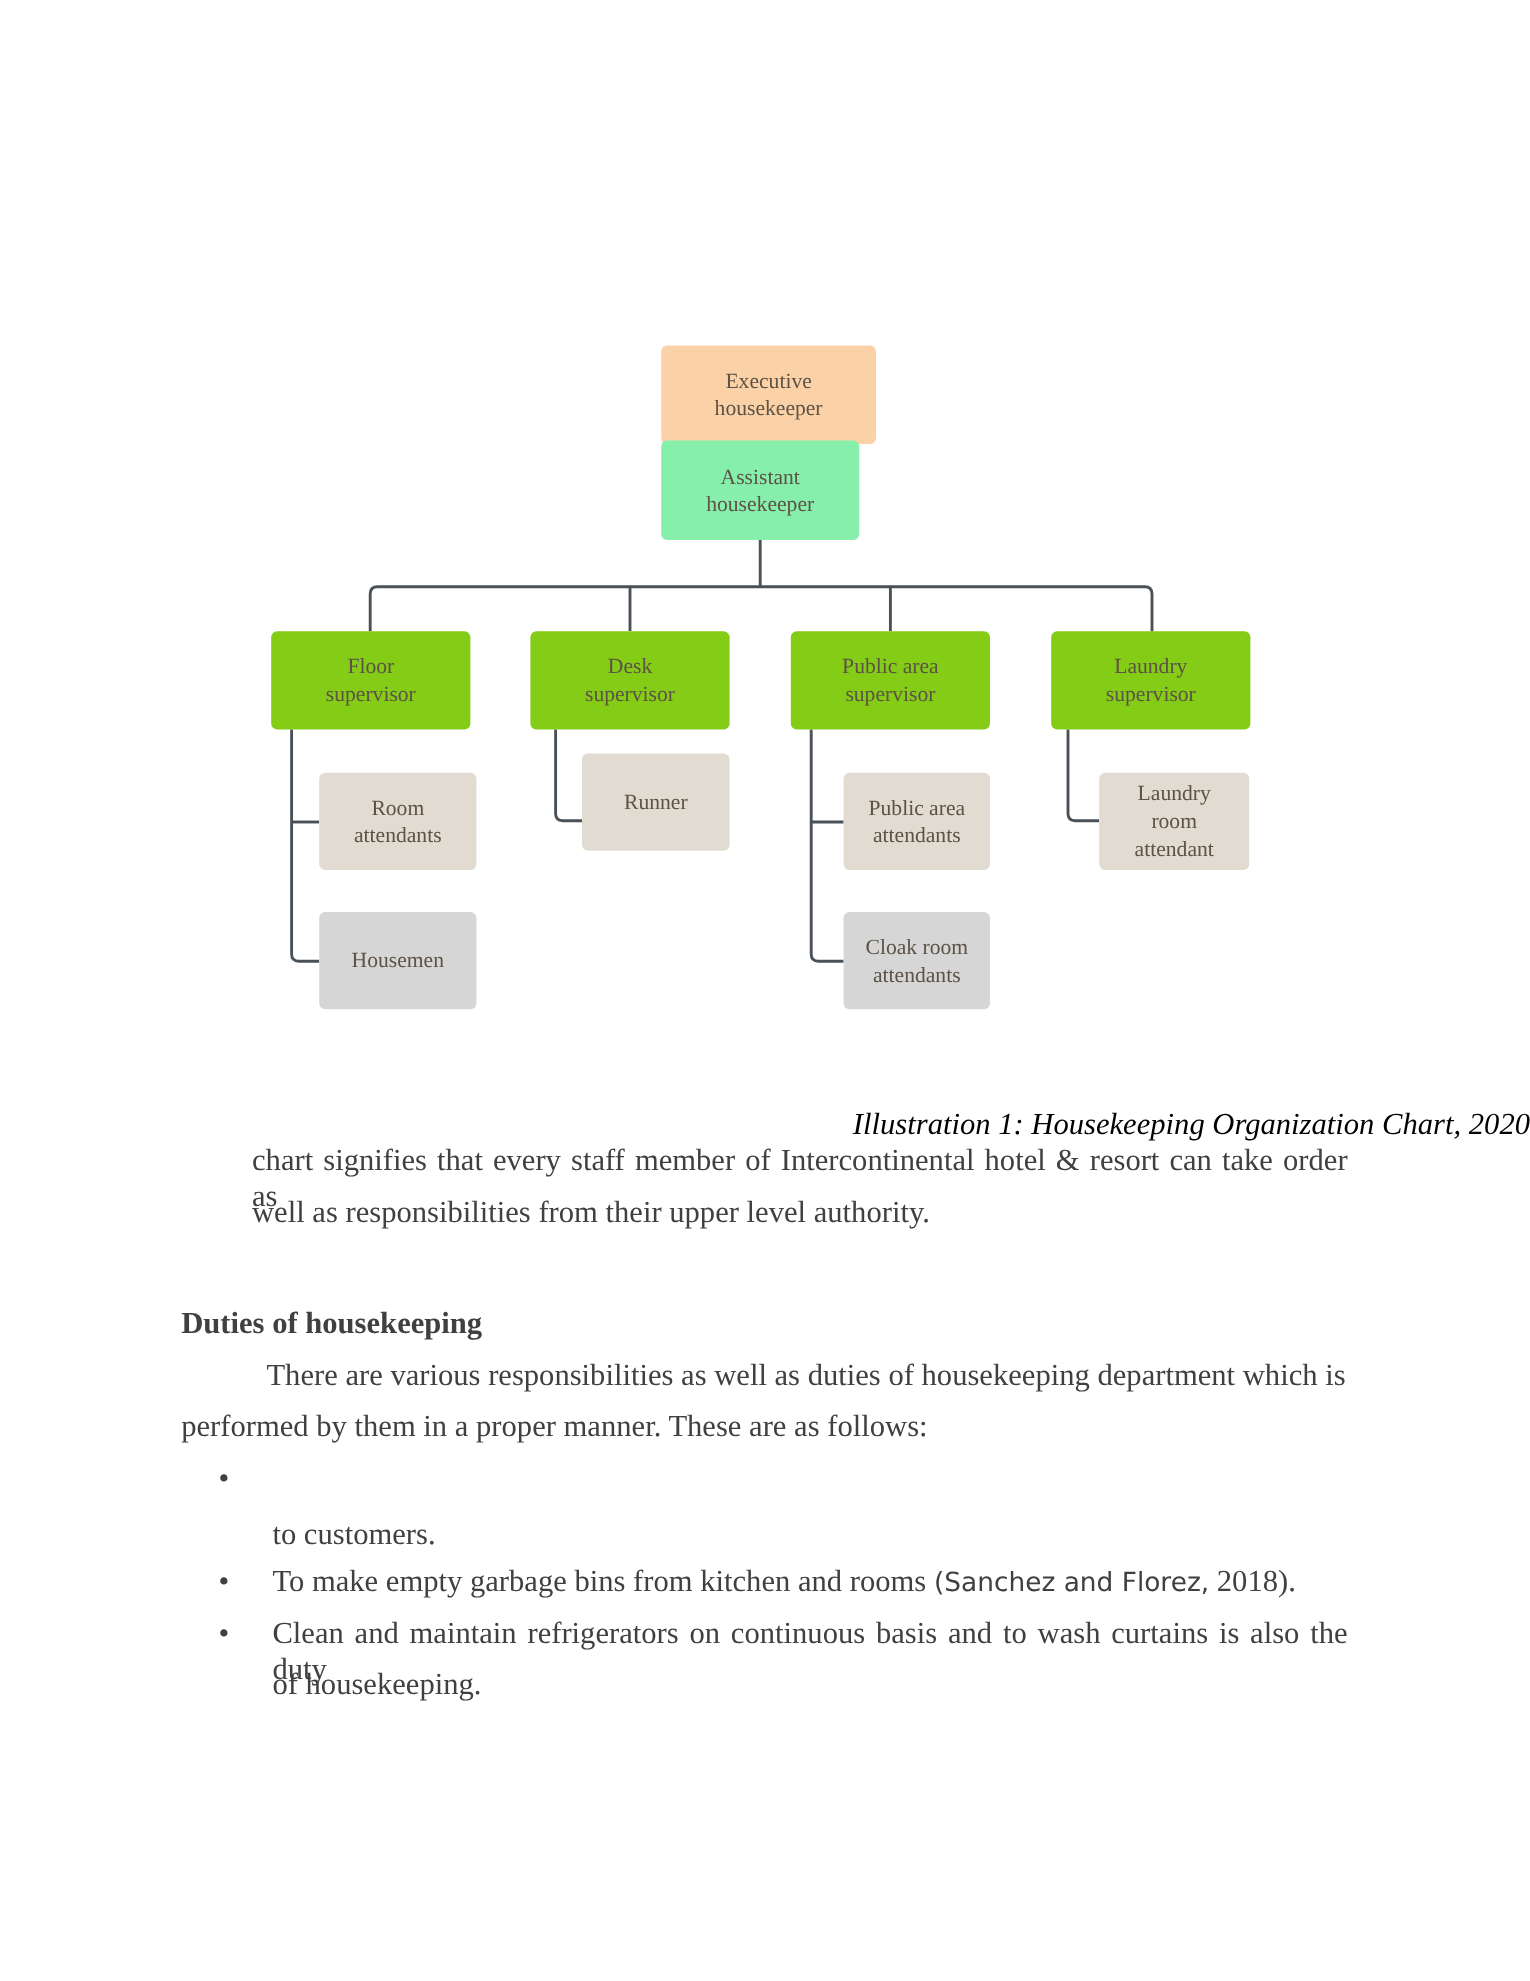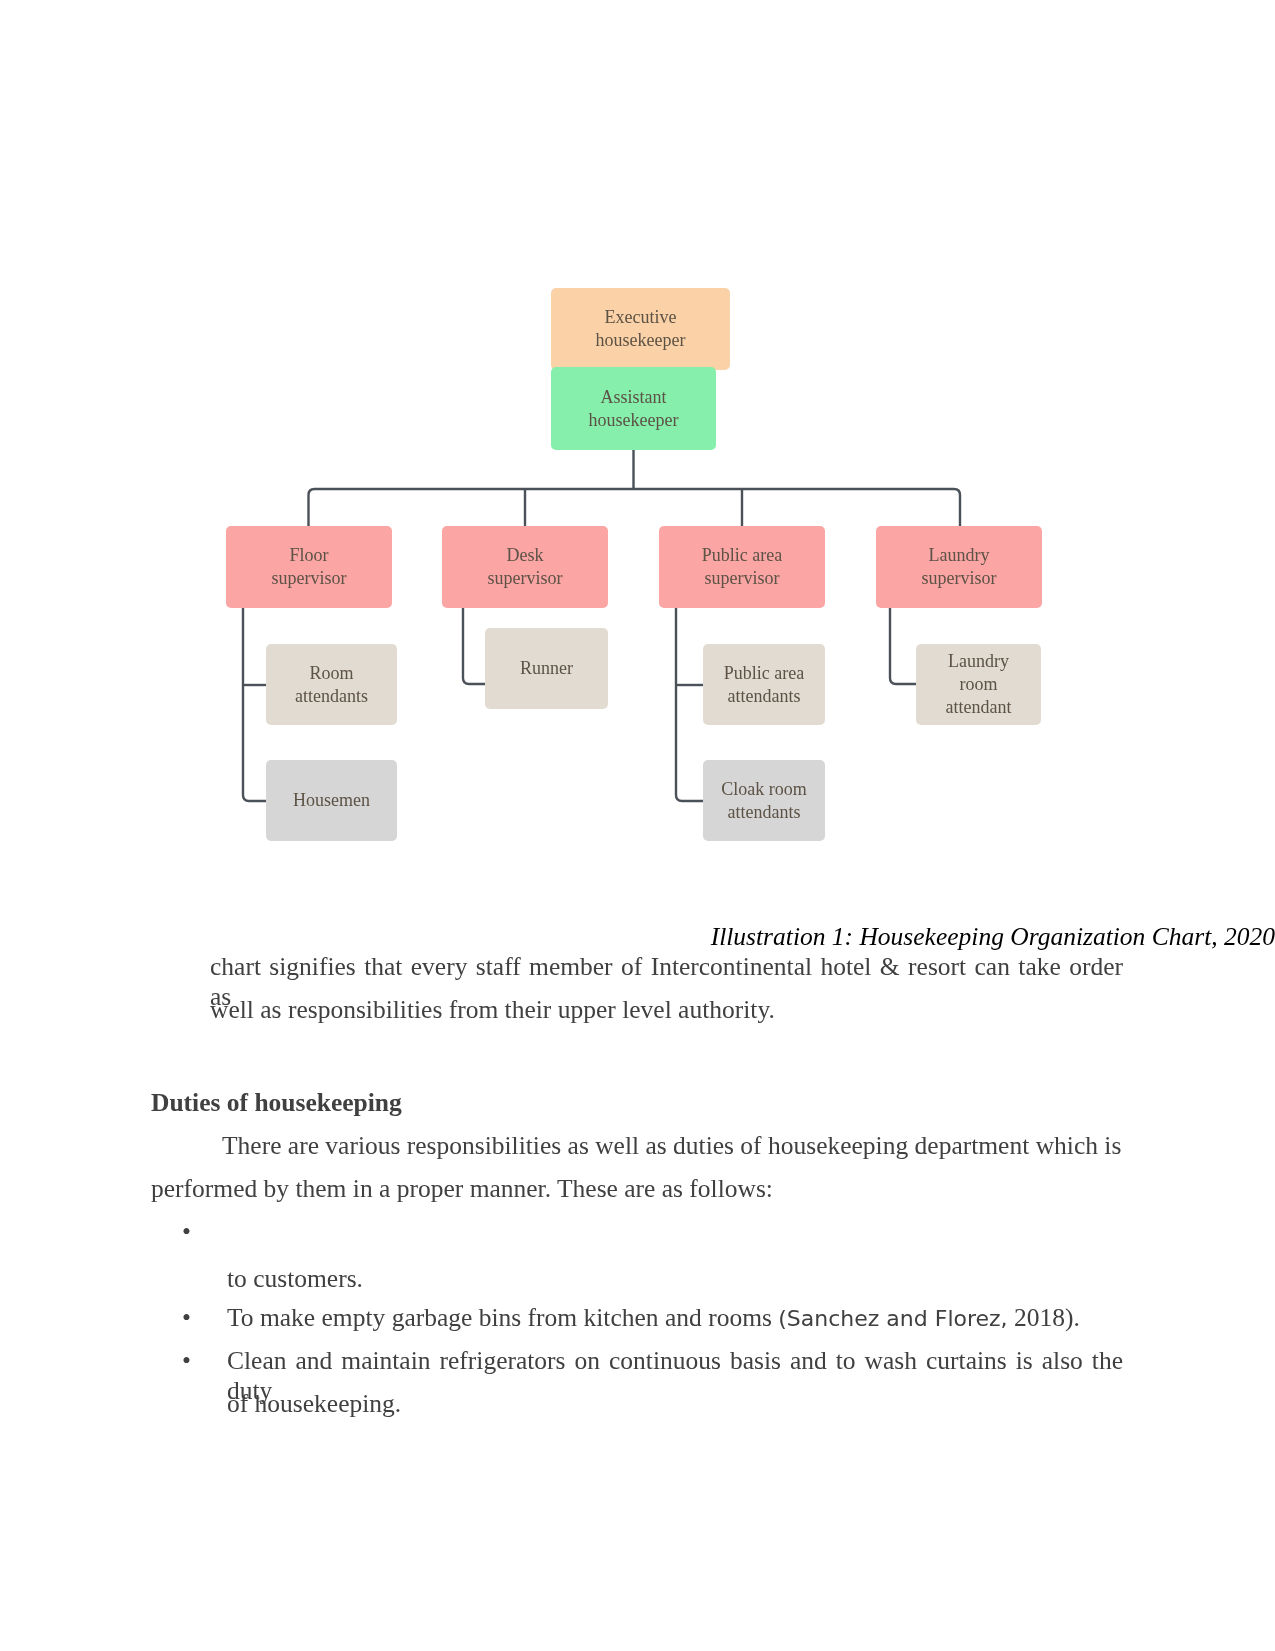--- a/index.html
+++ b/index.html
@@ -7,21 +7,21 @@
        overflow:hidden;position:relative;}
   .page{position:relative;width:1275px;height:1651px;overflow:hidden;}
 
   
   #orgchart{position:absolute;left:0;top:0;width:1275px;height:905px;overflow:hidden;}
   .node{position:absolute;display:flex;align-items:center;justify-content:center;
         text-align:center;border-radius:5px;color:#5c5245;
         font-family:"Liberation Serif",serif;font-size:18px;line-height:1.27;}
   .lvl1{background:#fbd2a7;}
   .lvl2{background:#86efac;}
-  .lvl3{background:#fca5a5;}
+  .lvl3{background:#84cc16;}
   .lvl4{background:#e2dbd1;}
   .lvl5{background:#d6d6d6;}
   svg.lines{position:absolute;left:0;top:0;width:1275px;height:905px;}
 
   
   .txt{position:absolute;font-family:"Liberation Serif",serif;color:#404040;font-size:25.5px;}
   .caption{position:absolute;font-style:italic;font-size:25.5px;color:#000;text-align:center;
            width:1275px;left:0;}
 </style>
 </head>

